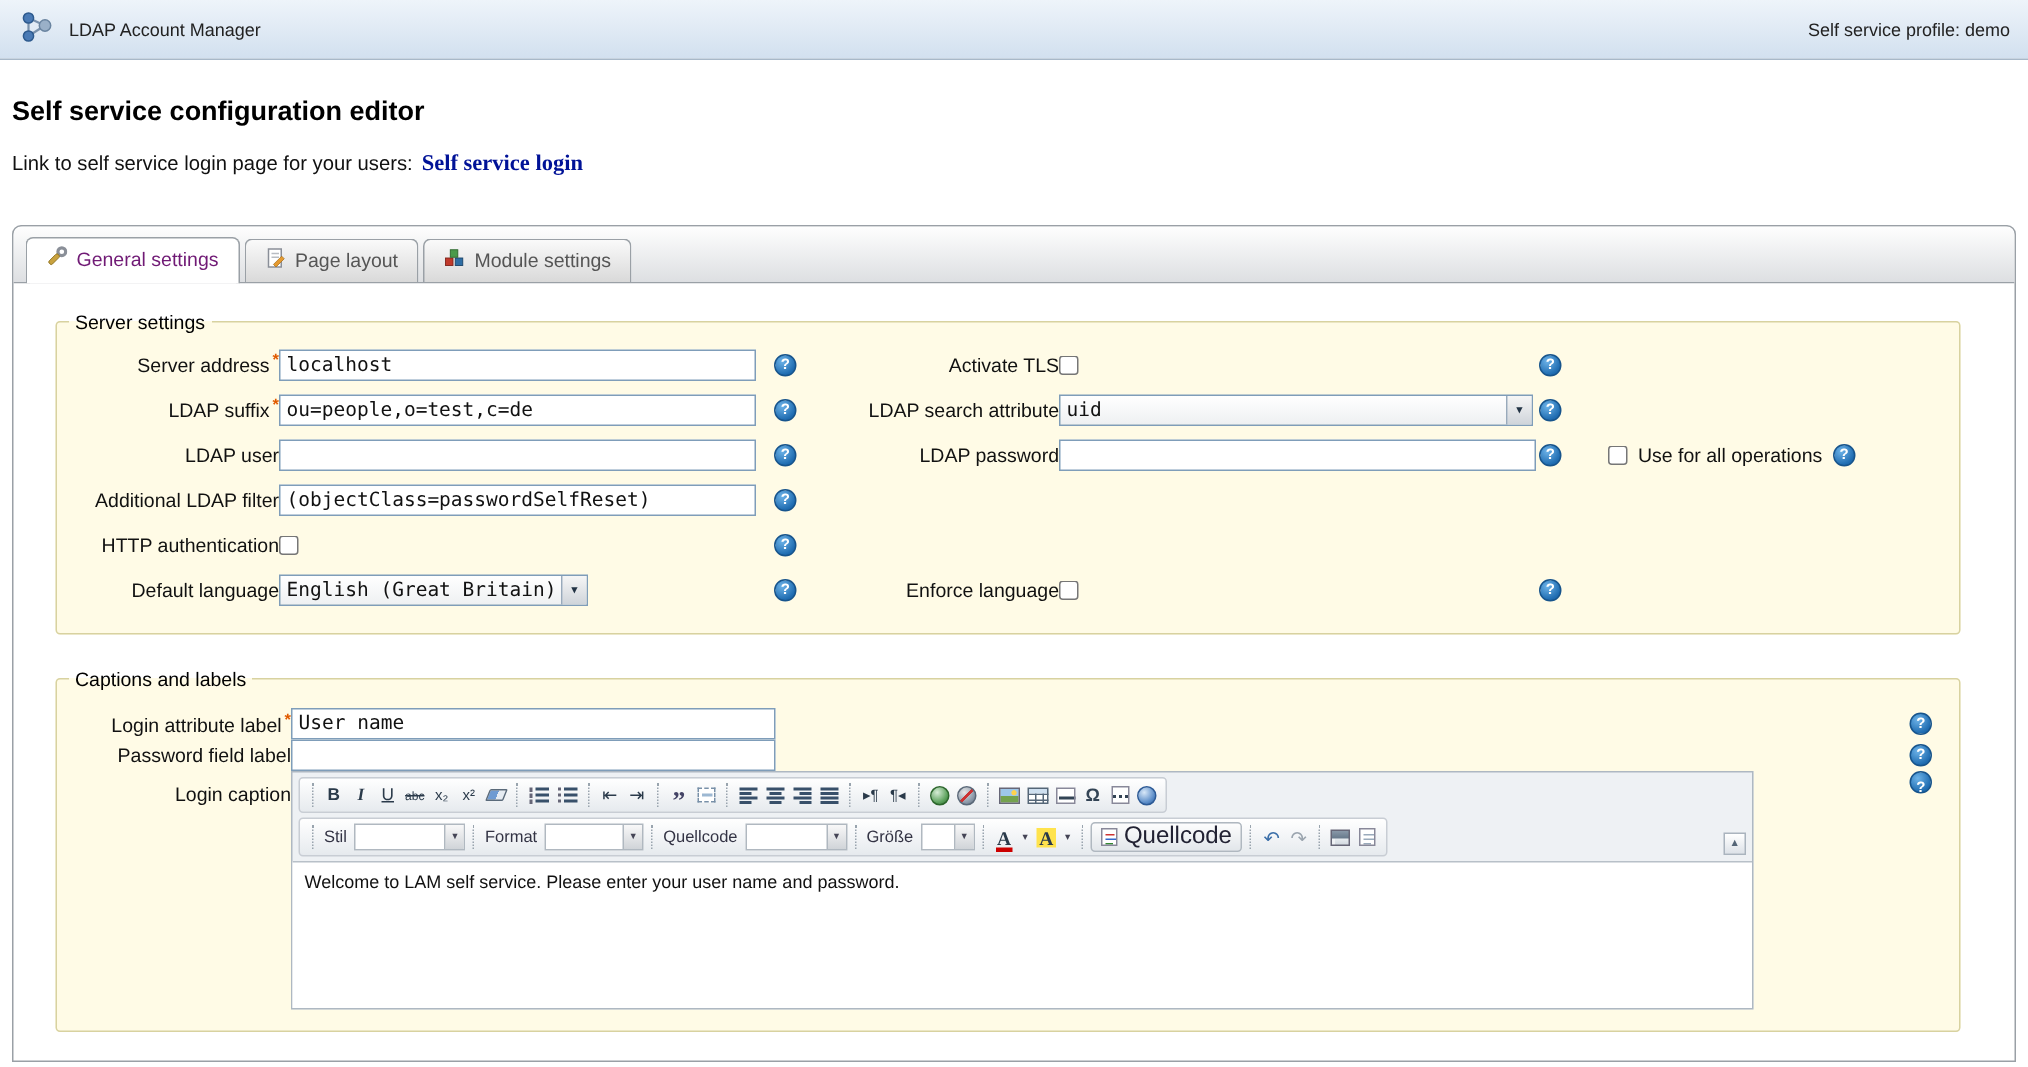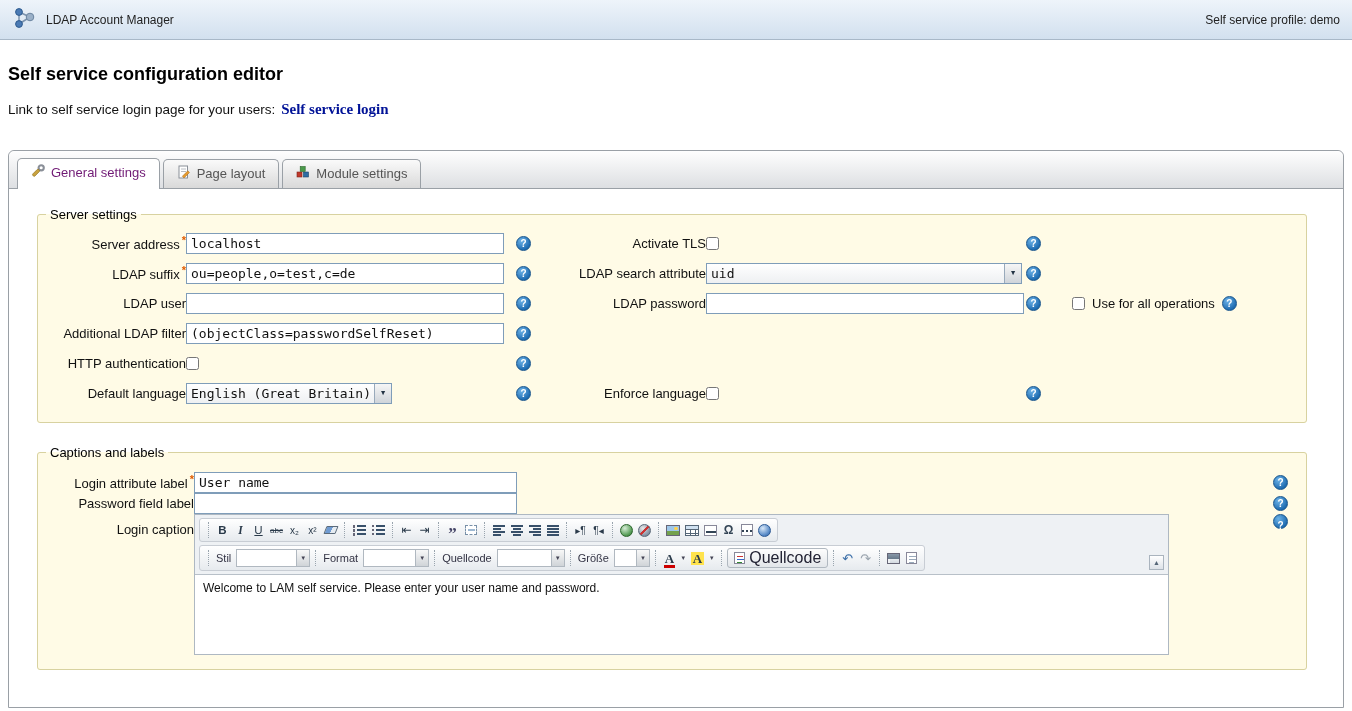--- a/index.html
+++ b/index.html
@@ -148,21 +148,21 @@
     border:1px solid #b0b8c0; background:linear-gradient(#fdfdfd,#e2e6ea);
     border-radius:3px; font-size:16px; color:#223; cursor:pointer;
   }
   .collapse-btn {
     position:absolute; right:4px; bottom:4px; width:15px; height:15px;
     border:1px solid #aab4be; background:linear-gradient(#fff,#dde2e8);
     font-size:7px; display:flex; align-items:center; justify-content:center;
     color:#567; cursor:pointer;
   }
   .editor-content {
-    border-top:1px solid #b8c0c8; background:#fff; height:80px;
+    border-top:1px solid #b8c0c8; background:#fff; height:98px;
     padding:6px 8px; font-size:12px; color:#111;
   }
 
   
   .shape { display:inline-block; background-repeat:no-repeat; }
   .shape-eraser { width:12px; height:8px; border:1px solid #5a6a7a; border-radius:1px;
     background:linear-gradient(90deg,#6f9bd2 0 55%,#e6ecf2 55%); transform:skewX(-22deg); }
   .shape-olist, .shape-ulist { width:14px; height:11px;
     background-image:linear-gradient(#38506a,#38506a),linear-gradient(#38506a,#38506a),linear-gradient(#38506a,#38506a),
       linear-gradient(#667,#667),linear-gradient(#667,#667),linear-gradient(#667,#667);

